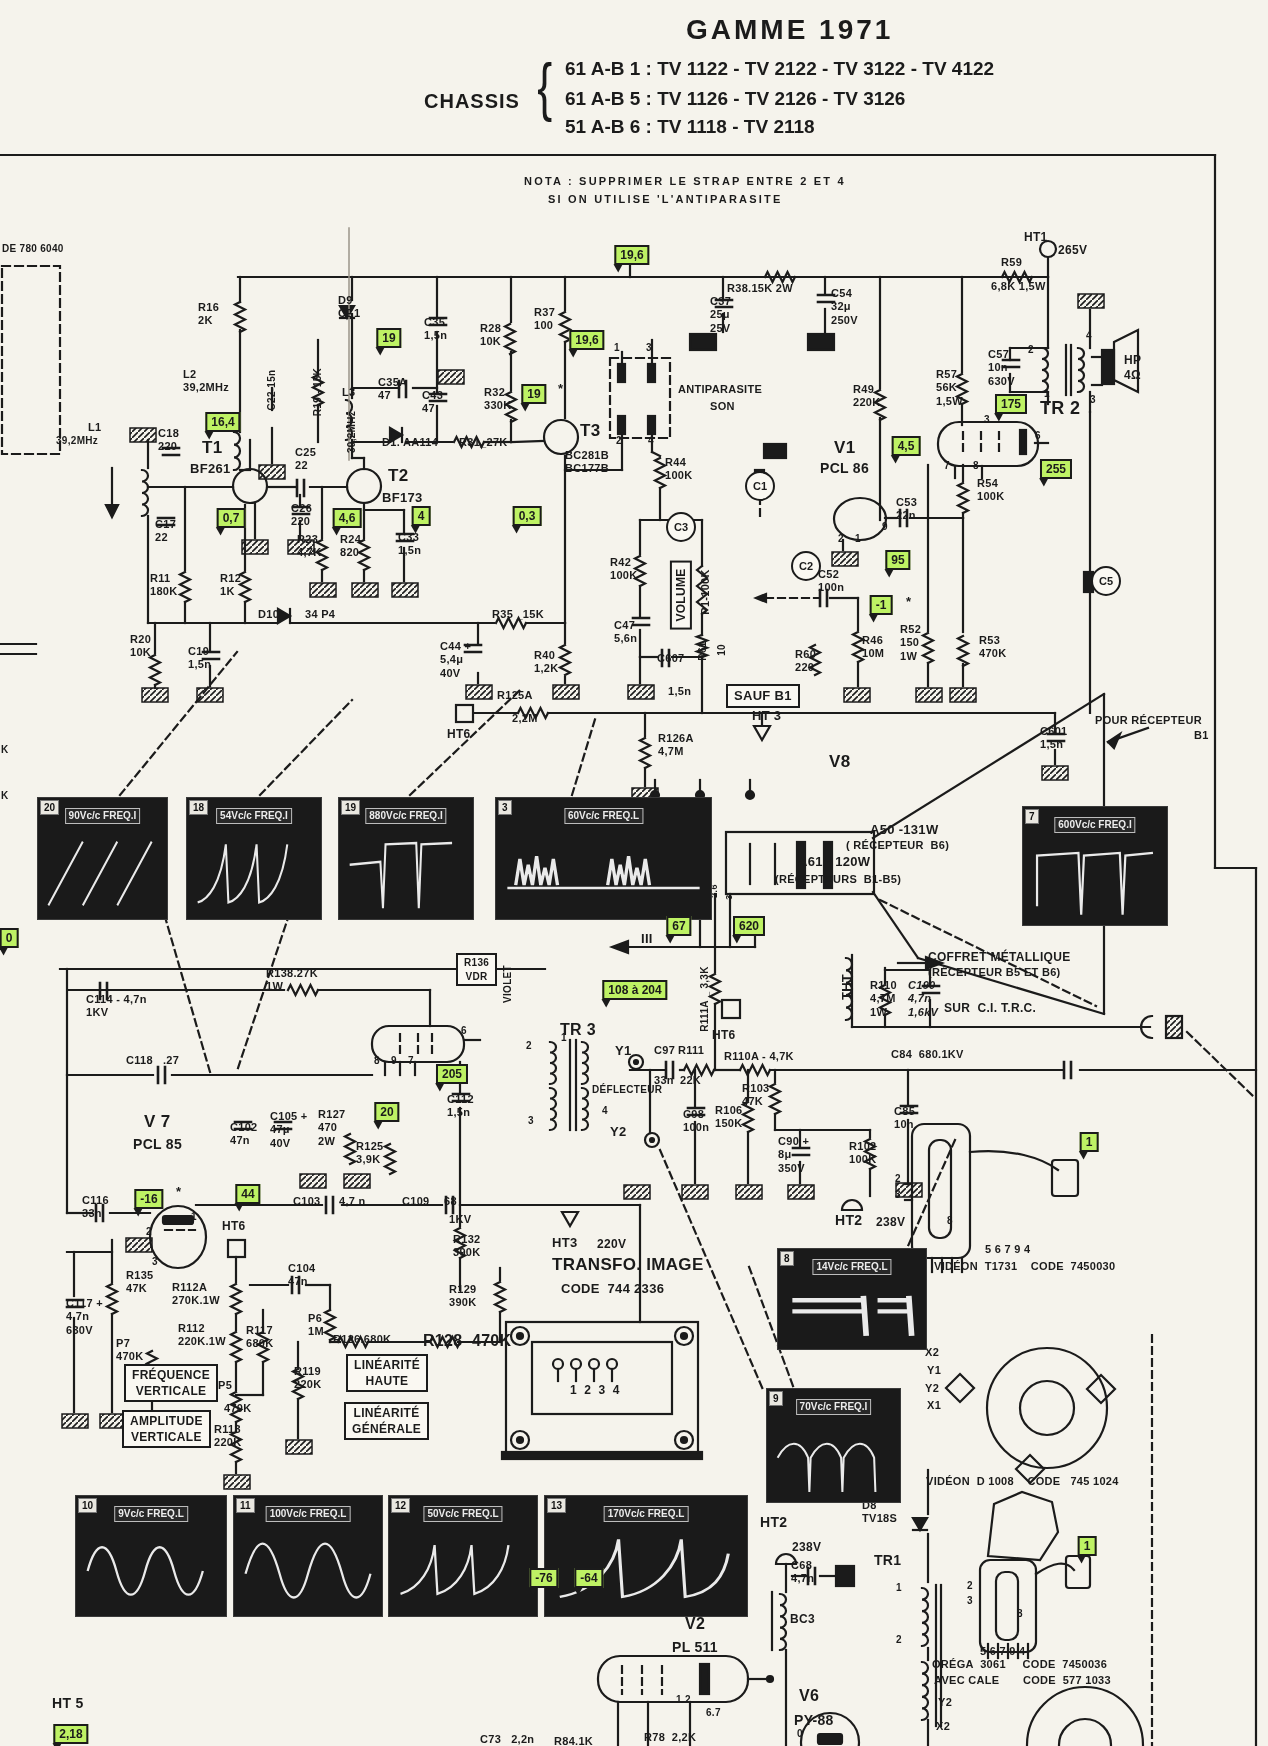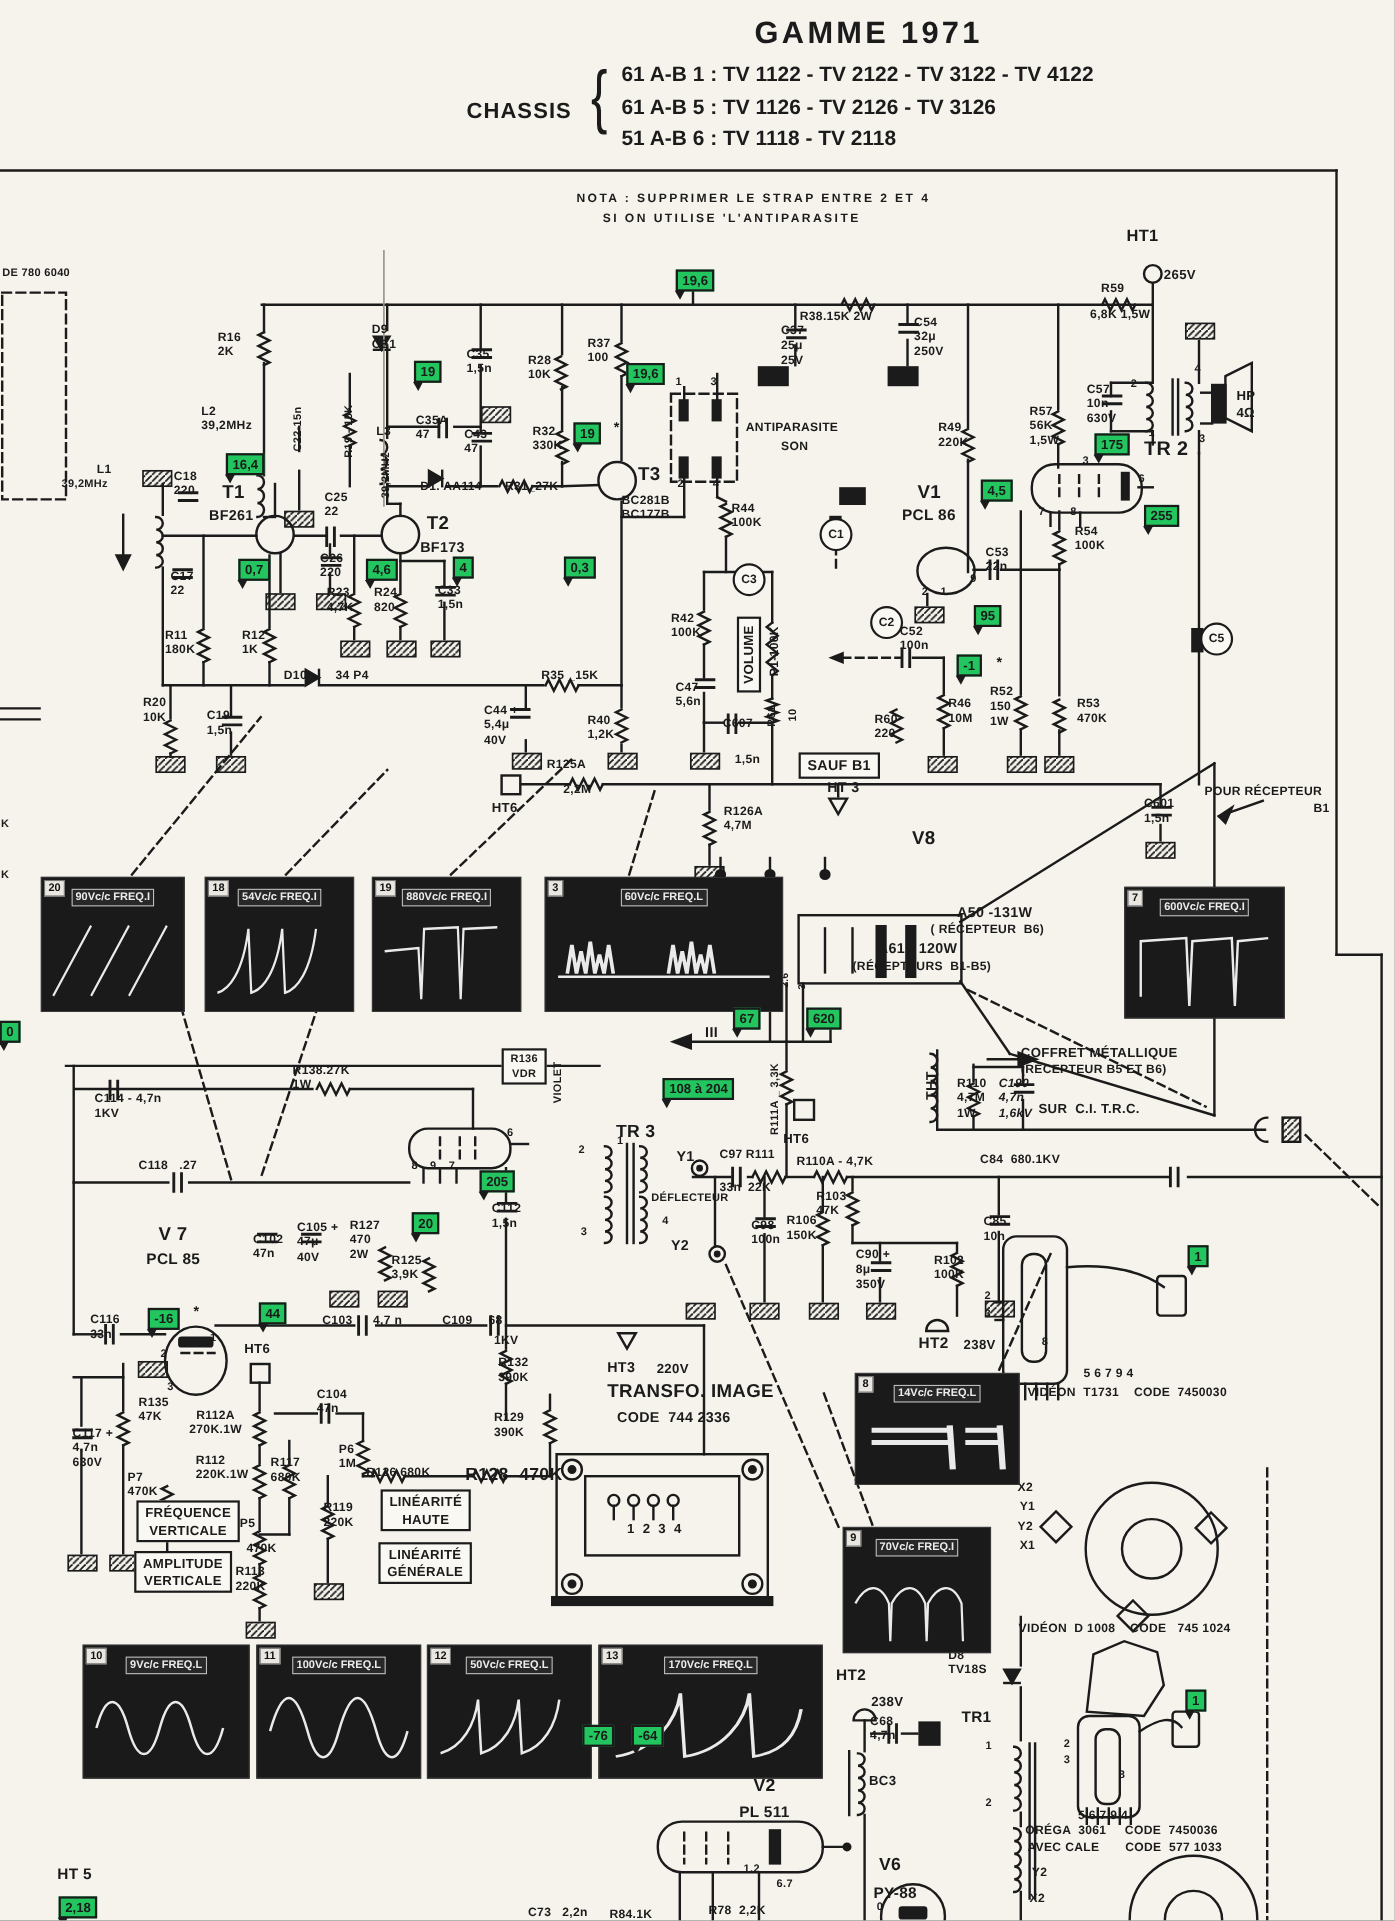--- a/index.html
+++ b/index.html
@@ -2,21 +2,21 @@
 <html><head>
 <meta charset="utf-8">
 <style>
   html,body{margin:0;padding:0;background:#888;}
   #page{position:relative;width:1268px;height:1746px;overflow:hidden;
         font-family:"Liberation Sans",sans-serif;background:#f5f3ec;color:#1b1b1b;}
   #wiring{position:absolute;left:0;top:0;}
   .lbl{position:absolute;white-space:pre;font-weight:700;color:#1b1b1b;line-height:1.22;letter-spacing:.3px;}
   .lbl.vert{transform:translate(-50%,-50%) rotate(-90deg);line-height:1;}
   .lbl.boxed{border:2px solid #1b1b1b;background:#faf8f2;padding:1px 6px;text-align:center;line-height:1.35;}
-  .callout{position:absolute;transform:translateX(-50%);border:2px solid #1b1b1b;background:#22c55e;
+  .callout{position:absolute;transform:translateX(-50%);border:2px solid #1b1b1b;background:#bef264;
            font-weight:700;font-size:12px;line-height:16px;padding:0 4px;white-space:nowrap;z-index:5;}
   .callout:after{content:"";position:absolute;left:-8px;bottom:-7px;width:0;height:0;
            border:5px solid transparent;border-right:8px solid #1b1b1b;transform:rotate(28deg);}
   .circle-ref{position:absolute;width:26px;height:26px;border:2.5px solid #1b1b1b;border-radius:50%;
            background:#faf8f2;display:flex;align-items:center;justify-content:center;
            font-size:11px;font-weight:700;transform:translate(-50%,-50%);z-index:4;}
   .scope{position:absolute;background:#1a1a1a;z-index:3;box-shadow:0 0 0 1px #3a3a3a inset;}
   .scope .tag{position:absolute;top:3px;left:3px;background:#e9e7e0;color:#111;font-size:10px;
            font-weight:700;line-height:13px;padding:0 3px;border:1px solid #777;}
   .scope .cap{position:absolute;top:11px;left:50%;transform:translateX(-50%);color:#ececec;
@@ -659,21 +659,21 @@
       <div class="lbl" style="left: 834px; top: 438px; font-size: 17px;">V1</div>
       <div class="lbl" style="left: 820px; top: 460px; font-size: 14px;">PCL 86</div>
       <div class="lbl" style="left: 896px; top: 496px; font-size: 11px;">C53
 22n</div>
       <div class="lbl" style="left: 818px; top: 568px; font-size: 11px;">C52
 100n</div>
       <div class="lbl" style="left: 977px; top: 477px; font-size: 11px;">R54
 100K</div>
       <div class="lbl" style="left: 1001px; top: 256px; font-size: 11px;">R59</div>
       <div class="lbl" style="left: 991px; top: 280px; font-size: 11px;">6,8K 1,5W</div>
-      <div class="lbl" style="left: 1024px; top: 206px; font-size: 15px;">HT1</div>
+      <div class="lbl" style="left: 1024px; top: 230px; font-size: 12px;">HT1</div>
       <div class="lbl" style="left: 1058px; top: 243px; font-size: 12px;">265V</div>
       <div class="lbl" style="left: 988px; top: 348px; font-size: 11px;">C57
 10n
 630V</div>
       <div class="lbl" style="left: 1040px; top: 398px; font-size: 18px;">TR 2</div>
       <div class="lbl" style="left: 1124px; top: 353px; font-size: 12px;">HP
 4Ω</div>
       <div class="lbl" style="left: 1028px; top: 344px; font-size: 10px;">2</div>
       <div class="lbl" style="left: 1044px; top: 388px; font-size: 10px;">1</div>
       <div class="lbl" style="left: 1086px; top: 330px; font-size: 10px;">4</div>
@@ -787,21 +787,21 @@
       <div class="lbl" style="left: 222px; top: 1219px; font-size: 12px;">HT6</div>
       <div class="lbl" style="left: 293px; top: 1195px; font-size: 11px;">C103</div>
       <div class="lbl" style="left: 339px; top: 1195px; font-size: 11px;">4,7 n</div>
       <div class="lbl" style="left: 402px; top: 1195px; font-size: 11px;">C109</div>
       <div class="lbl" style="left: 444px; top: 1195px; font-size: 11px;">68</div>
       <div class="lbl" style="left: 449px; top: 1213px; font-size: 11px;">1KV</div>
       <div class="lbl" style="left: 453px; top: 1233px; font-size: 11px;">R132
 390K</div>
       <div class="lbl" style="left: 288px; top: 1262px; font-size: 11px;">C104
 47n</div>
-      <div class="lbl" style="left: 172px; top: 1281px; font-size: 11px; text-align: center;">R112A
+      <div class="lbl" style="left: 172px; top: 1281px; font-size: 11px;">R112A
 270K.1W</div>
       <div class="lbl" style="left: 126px; top: 1269px; font-size: 11px;">R135
 47K</div>
       <div class="lbl" style="left: 66px; top: 1297px; font-size: 11px;">C117 +
 4,7n
 630V</div>
       <div class="lbl" style="left: 178px; top: 1322px; font-size: 11px;">R112
 220K.1W</div>
       <div class="lbl" style="left: 246px; top: 1324px; font-size: 11px;">R117
 680K</div>

